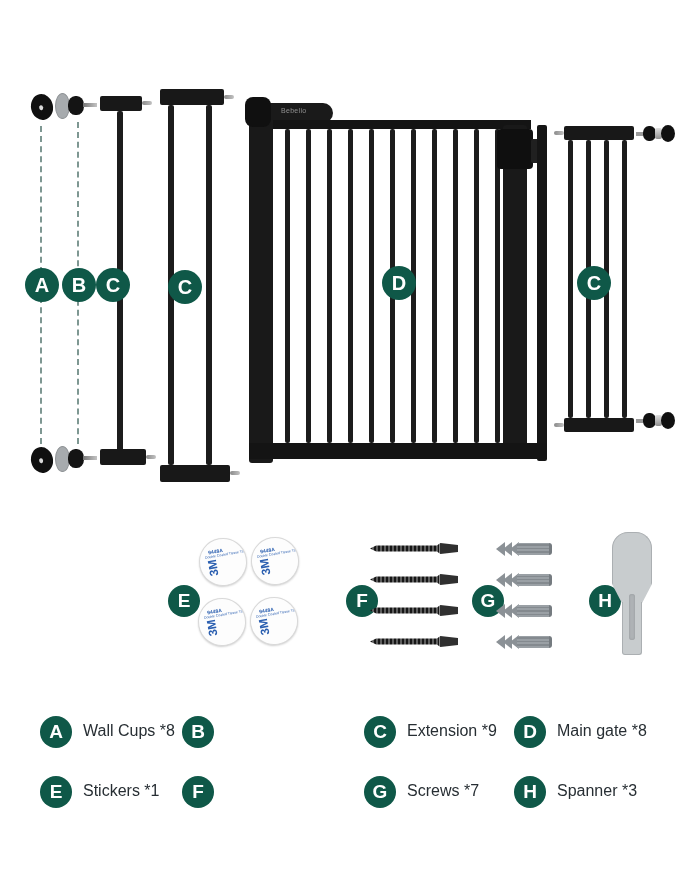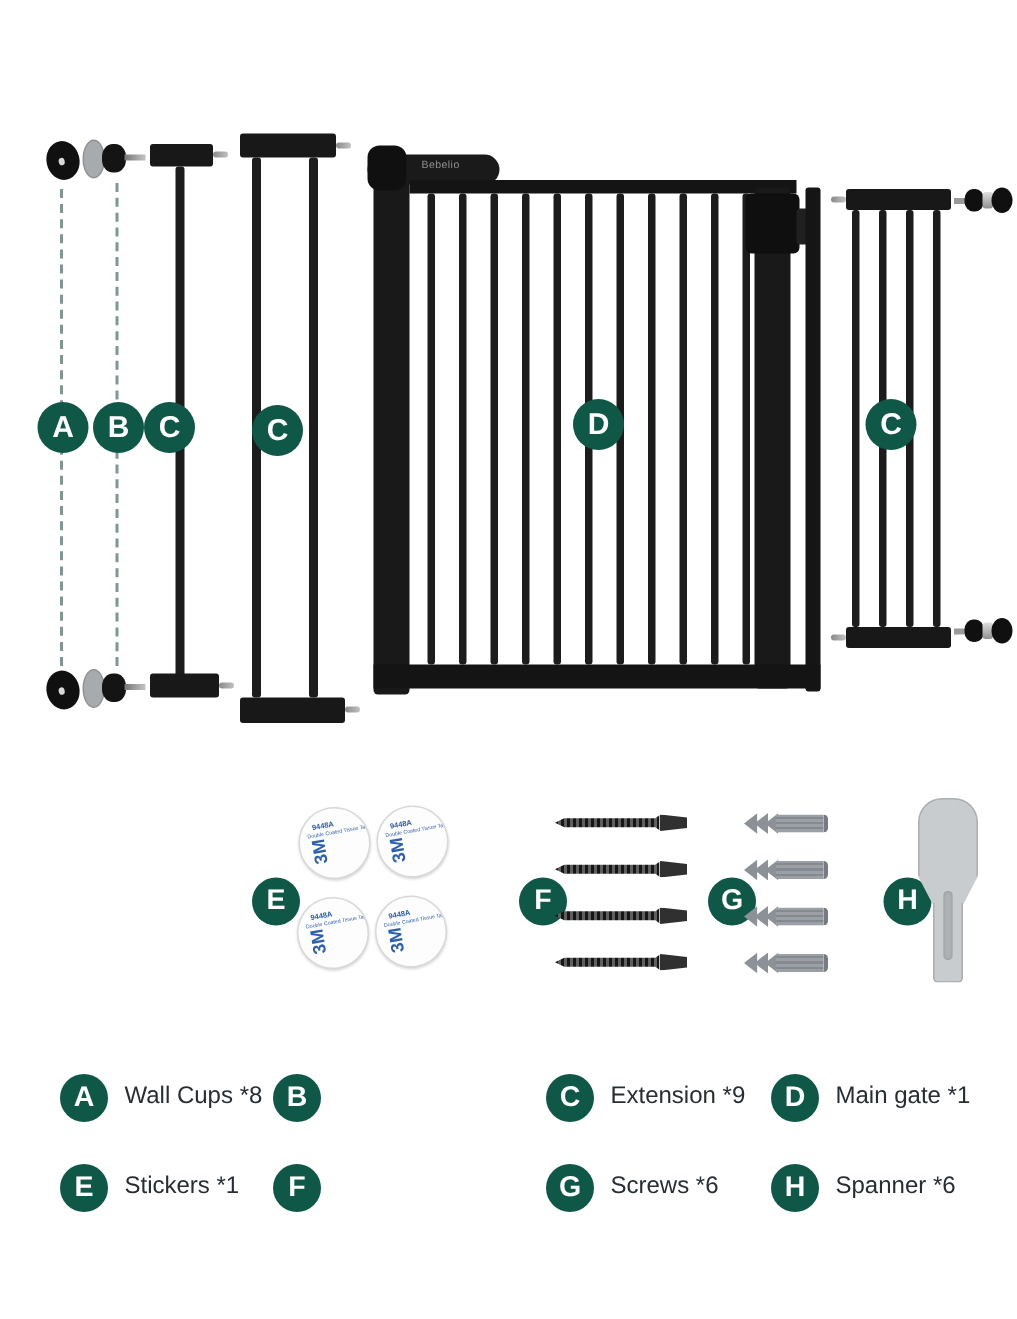--- a/index.html
+++ b/index.html
@@ -297,40 +297,40 @@
     <div class="leg-item" style="left:364px;top:716px;">
       <div class="leg-badge">
         <span>C</span>
       </div>
       <div class="leg-label">Extension *9</div>
     </div>
     <div class="leg-item" style="left:514px;top:716px;">
       <div class="leg-badge">
         <span>D</span>
       </div>
-      <div class="leg-label">Main gate *1</div>
+      <div class="leg-label">Main gate *8</div>
     </div>
     <div class="leg-item" style="left:40px;top:776px;">
       <div class="leg-badge">
         <span>E</span>
       </div>
       <div class="leg-label">Stickers *1</div>
     </div>
     <div class="leg-item" style="left:182px;top:776px;">
       <div class="leg-badge">
         <span>F</span>
       </div>
     </div>
     <div class="leg-item" style="left:364px;top:776px;">
       <div class="leg-badge">
         <span>G</span>
       </div>
-      <div class="leg-label">Screws *6</div>
+      <div class="leg-label">Screws *7</div>
     </div>
     <div class="leg-item" style="left:514px;top:776px;">
       <div class="leg-badge">
         <span>H</span>
       </div>
-      <div class="leg-label">Spanner *6</div>
+      <div class="leg-label">Spanner *3</div>
     </div>
   </div>
 
 </div>
 
 </body></html>

